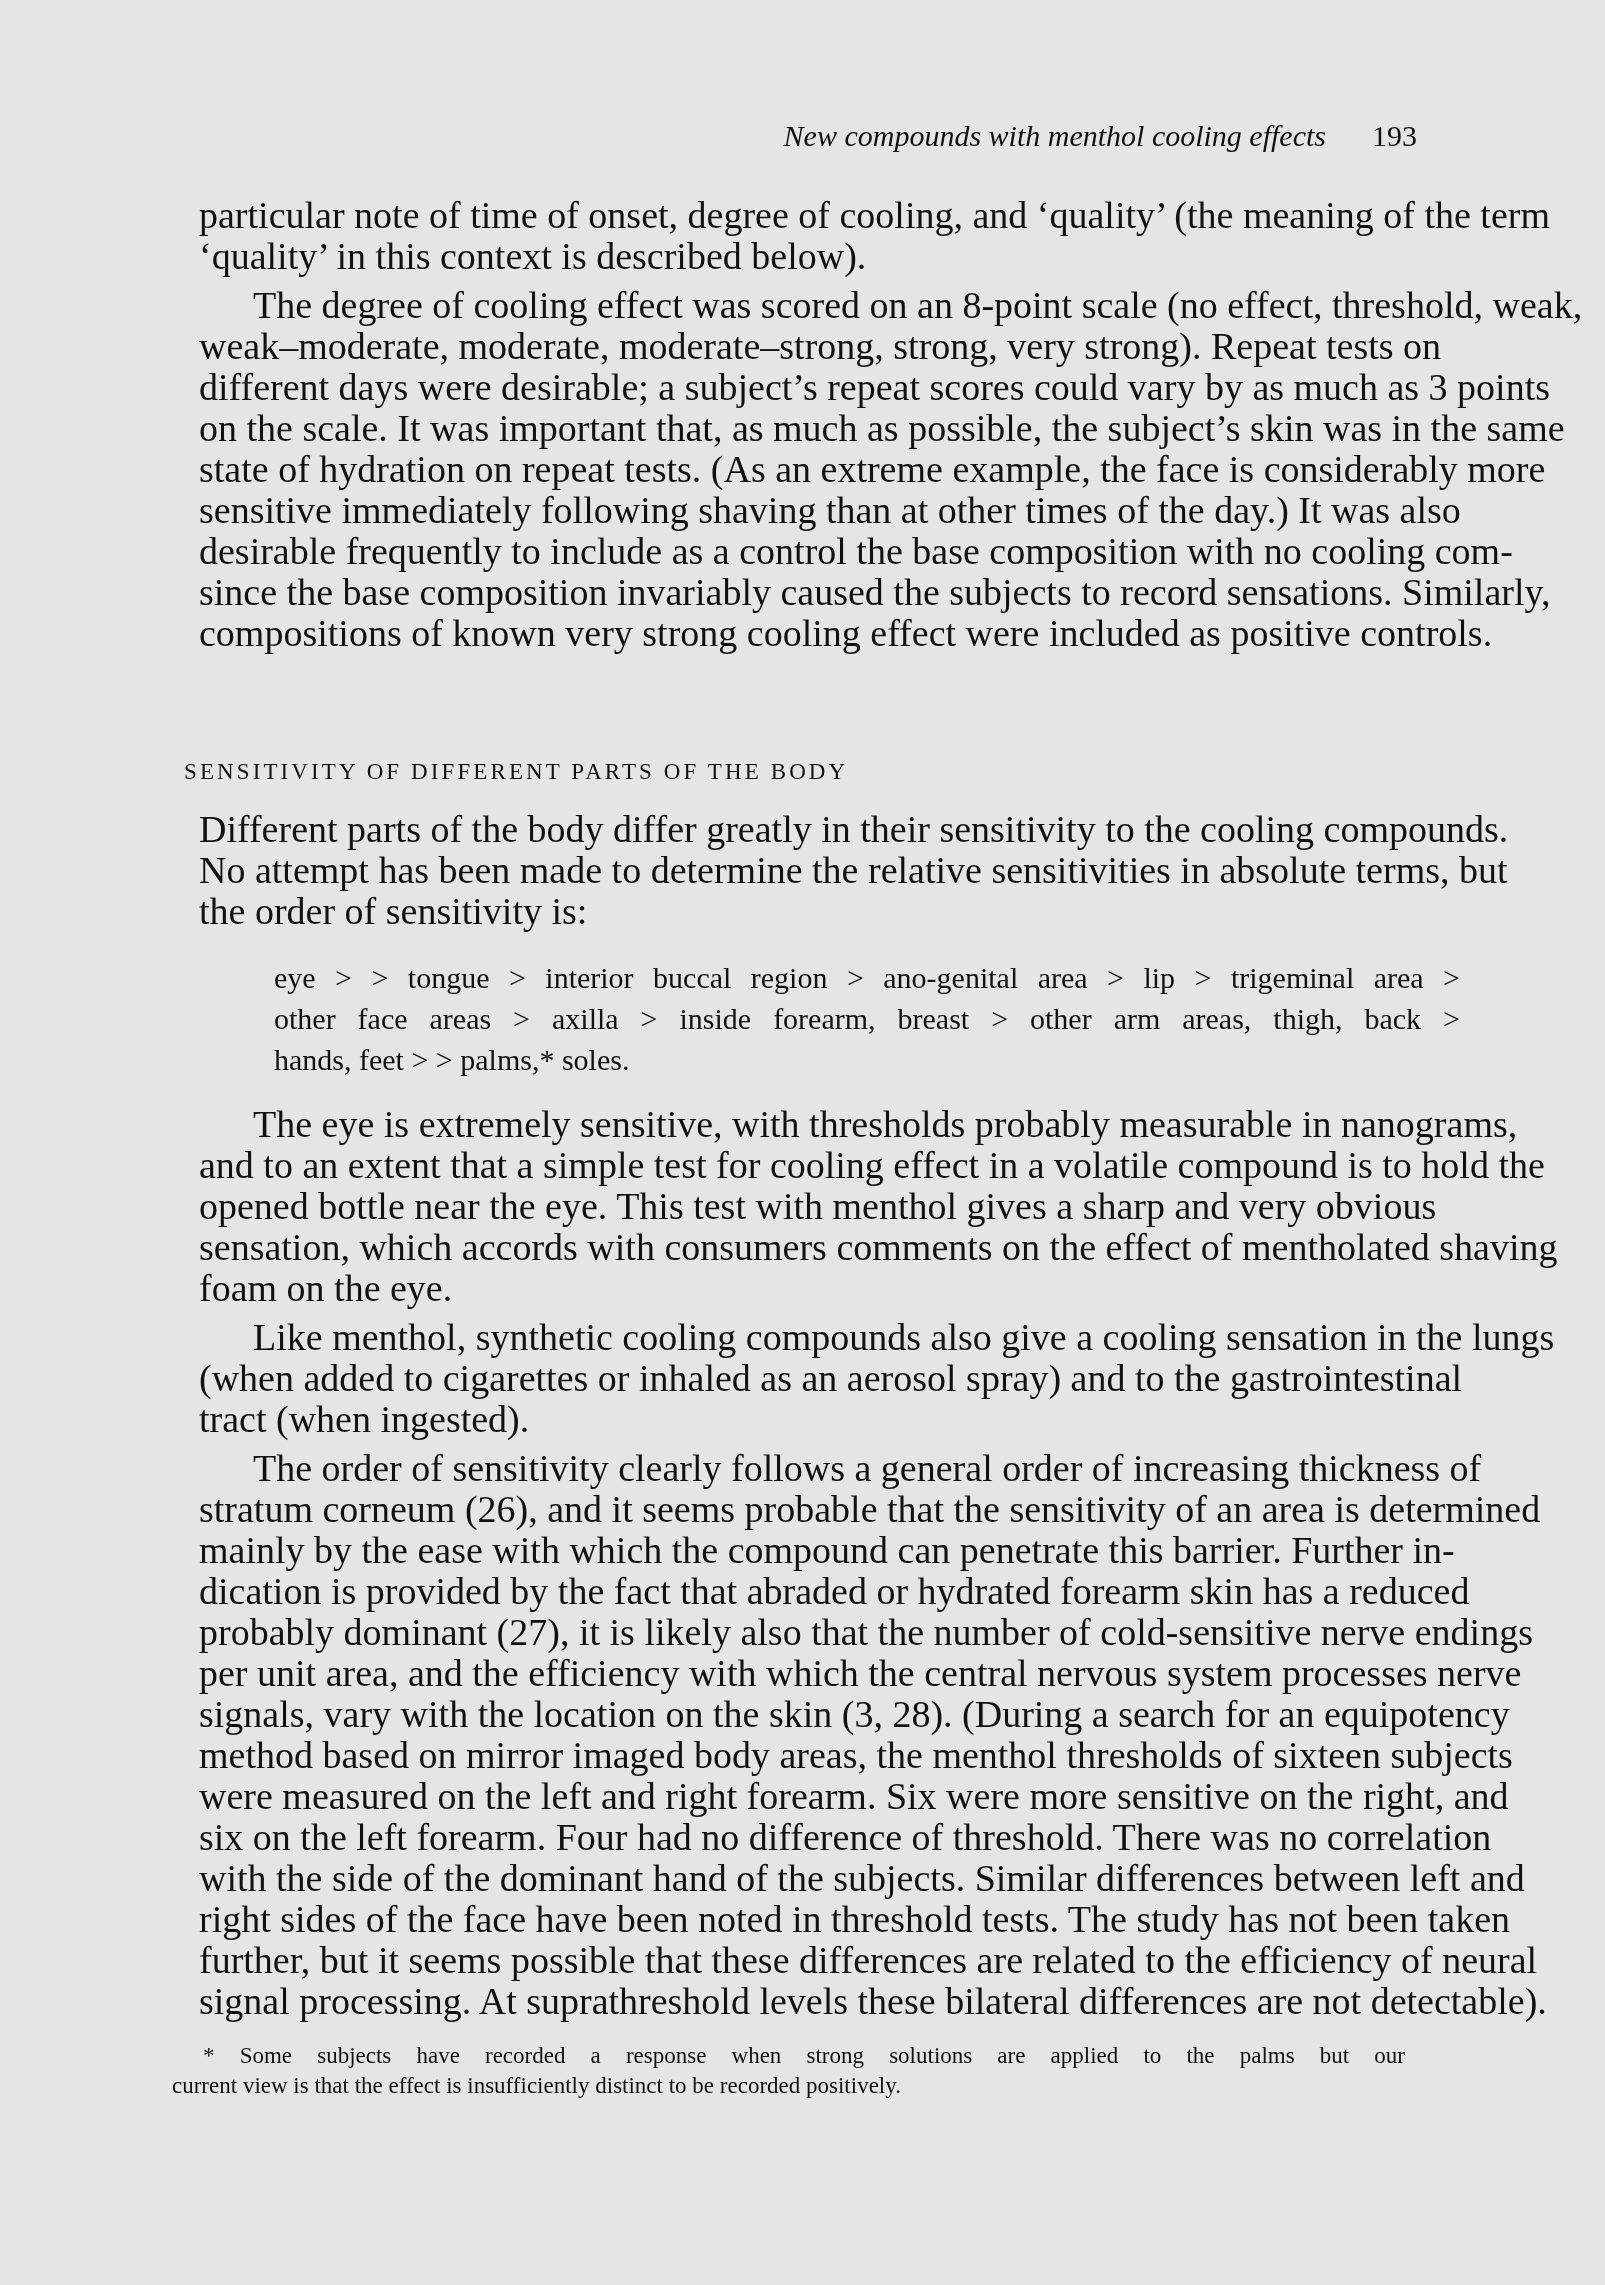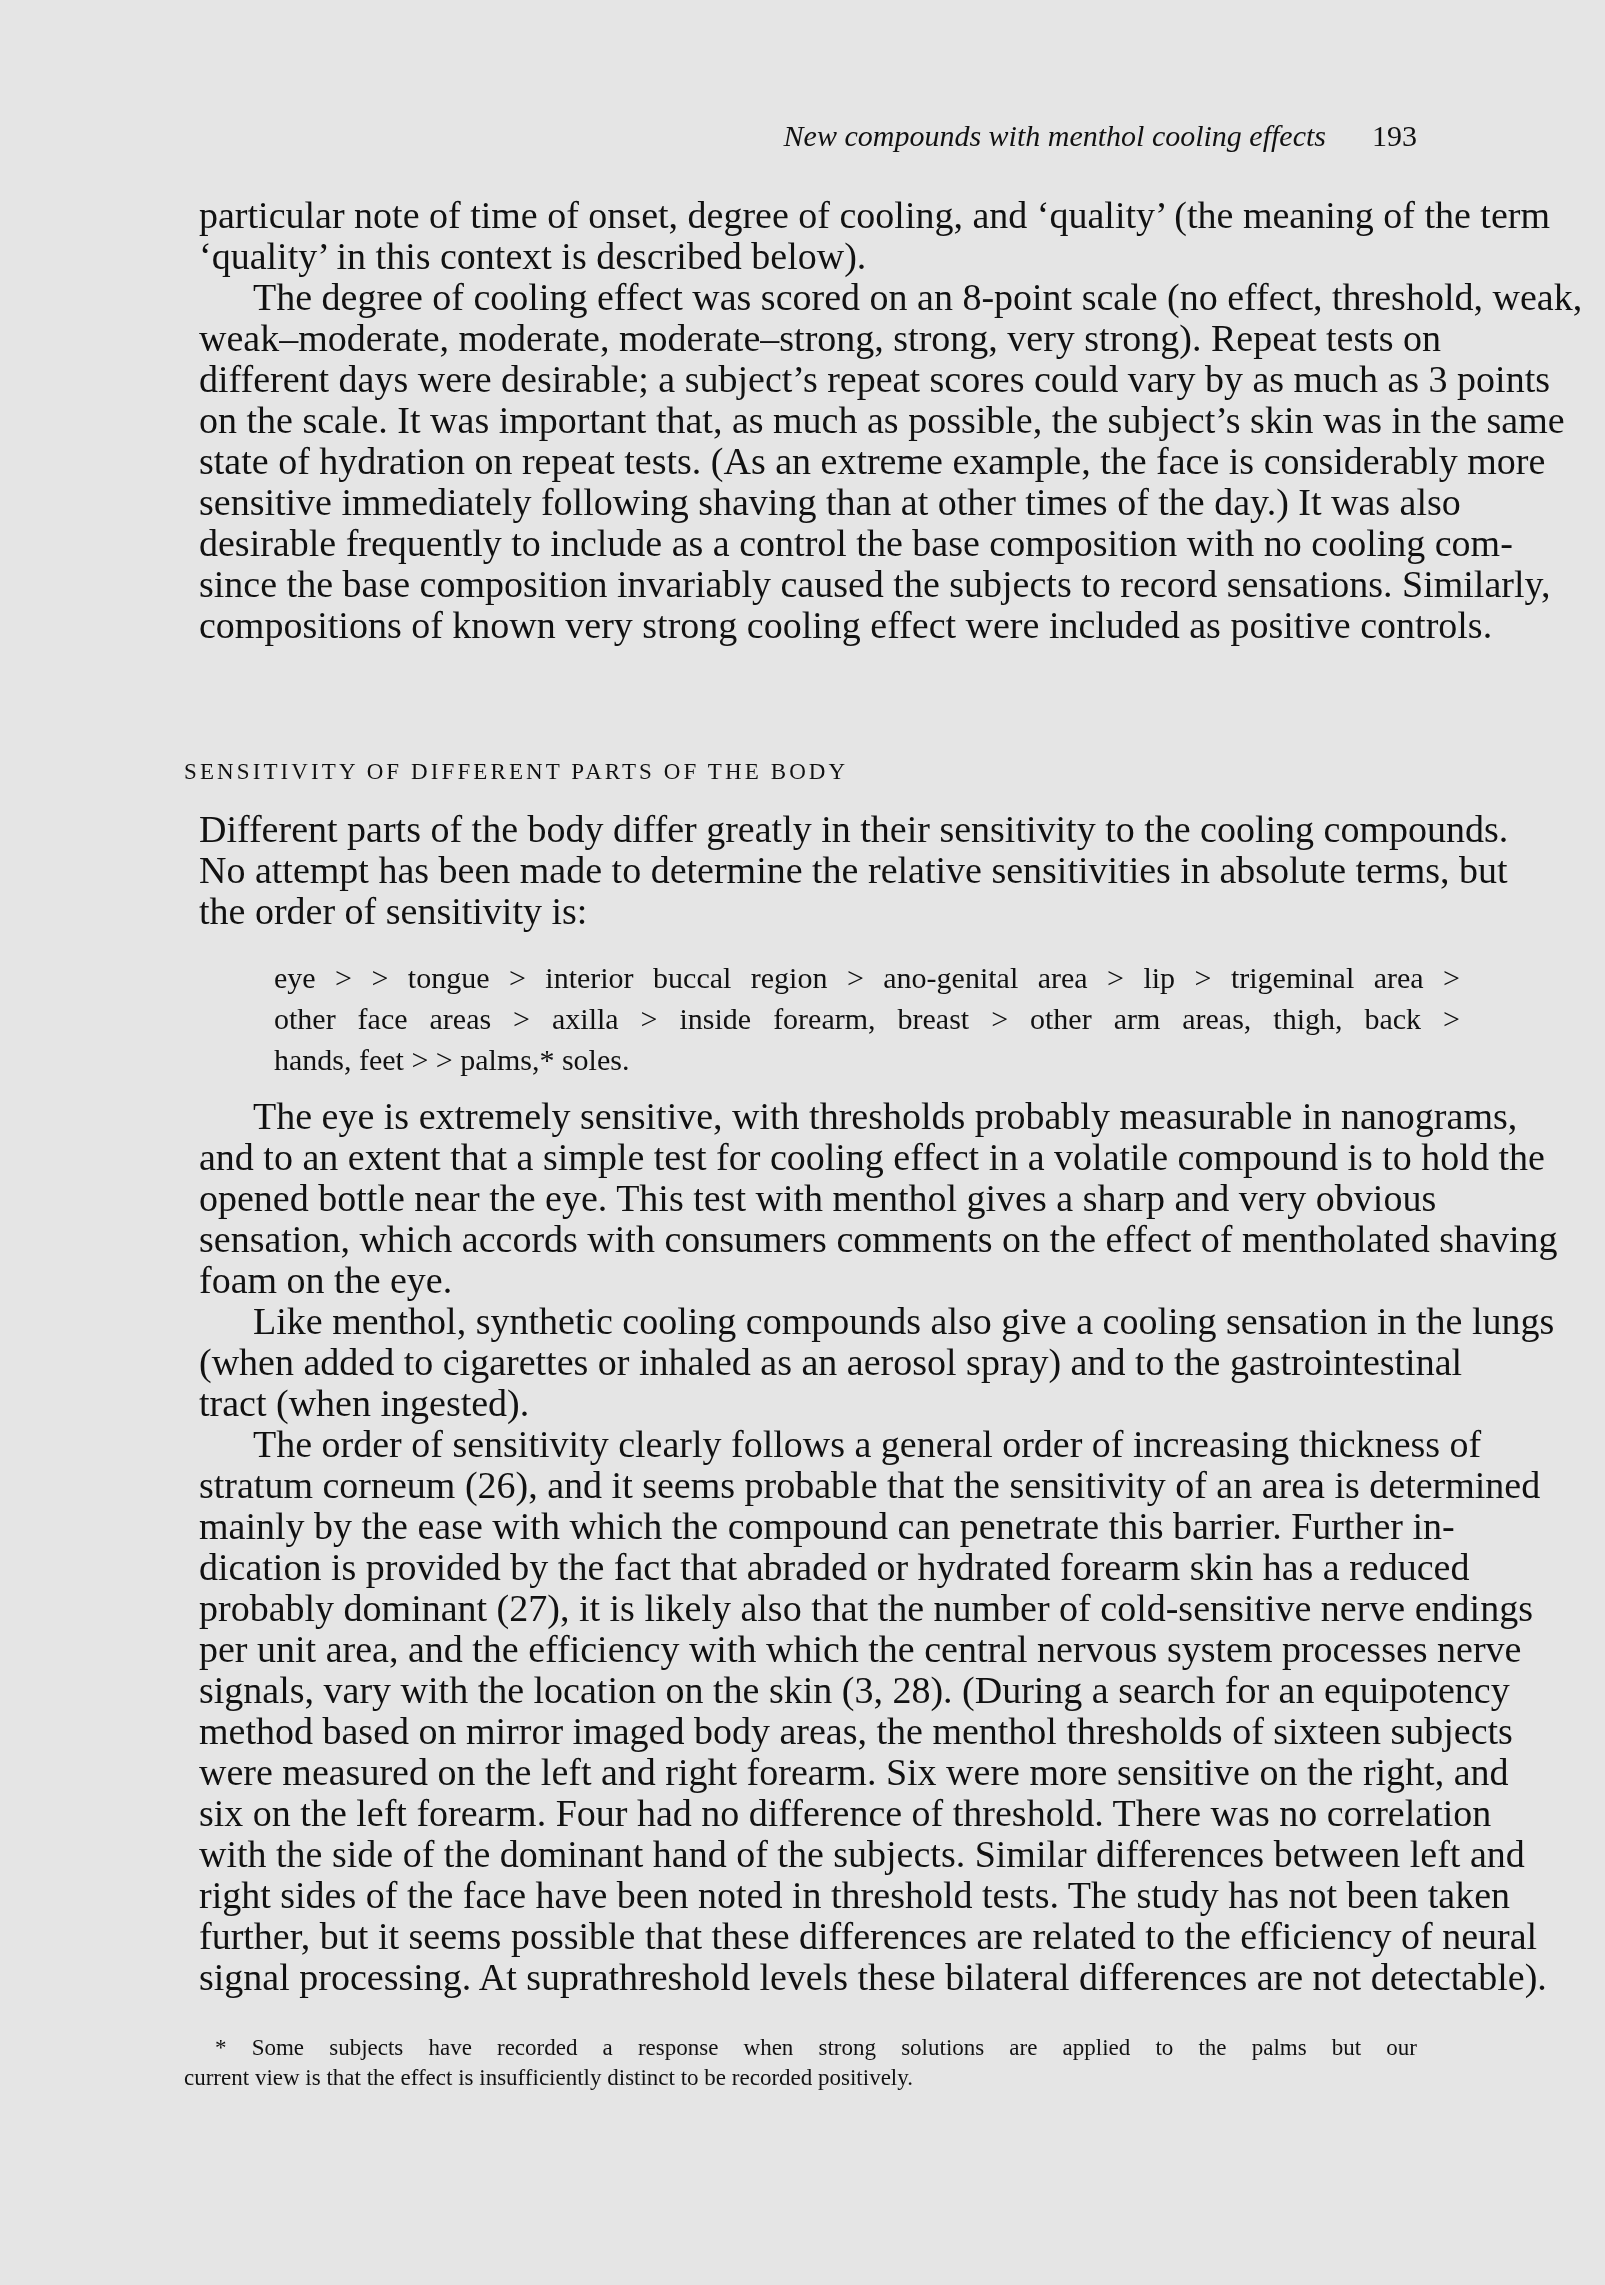--- a/index.html
+++ b/index.html
@@ -4,24 +4,24 @@
 <style>
   html, body { margin: 0; padding: 0; background: #ffffff; }
   body { width: 1606px; height: 2286px; position: relative; overflow: hidden; color: #111; font-family: "Liberation Serif", "DejaVu Serif", serif; }
   .page { position: absolute; left: 0; top: 0; width: 1606px; height: 2286px; background: #e5e5e5; }
   .running-head { position: absolute; top: 117px; left: 184px; width: 1233px; text-align: right; font-size: 30px; line-height: 38px; white-space: nowrap; }
   .running-head .title { font-style: italic; }
   .running-head .pageno { display: inline-block; margin-left: 46px; }
   .block { position: absolute; left: 199px; width: 1233px; font-size: 38px; }
   .line { height: 41px; line-height: 41px; white-space: nowrap; text-align: justify; text-align-last: justify; overflow: visible; }
   .line.last { text-align-last: left; }
-  .line.indent { padding-left: 54px; }
+  .line.indent { padding-left: 54px; margin-top: 8px; }
   .heading { position: absolute; left: 184px; top: 755px; font-size: 23px; letter-spacing: 3.1px; line-height: 34px; white-space: nowrap; }
   .list-block { position: absolute; left: 231px; width: 1186px; font-size: 30px; margin-left: 43px; }
-  .footnote { position: absolute; left: 184px; width: 1233px; font-size: 23px; }
+  .footnote { position: absolute; left: 172px; width: 1233px; font-size: 23px; }
   .footnote .line { height: 30px; line-height: 30px; }
   .footnote .line.indent { padding-left: 31px; }
 </style>
 </head>
 <body>
 
 <div class="page">
 
   <div class="running-head">
     <span class="title">New compounds with menthol cooling effects</span><span class="pageno">193</span>

